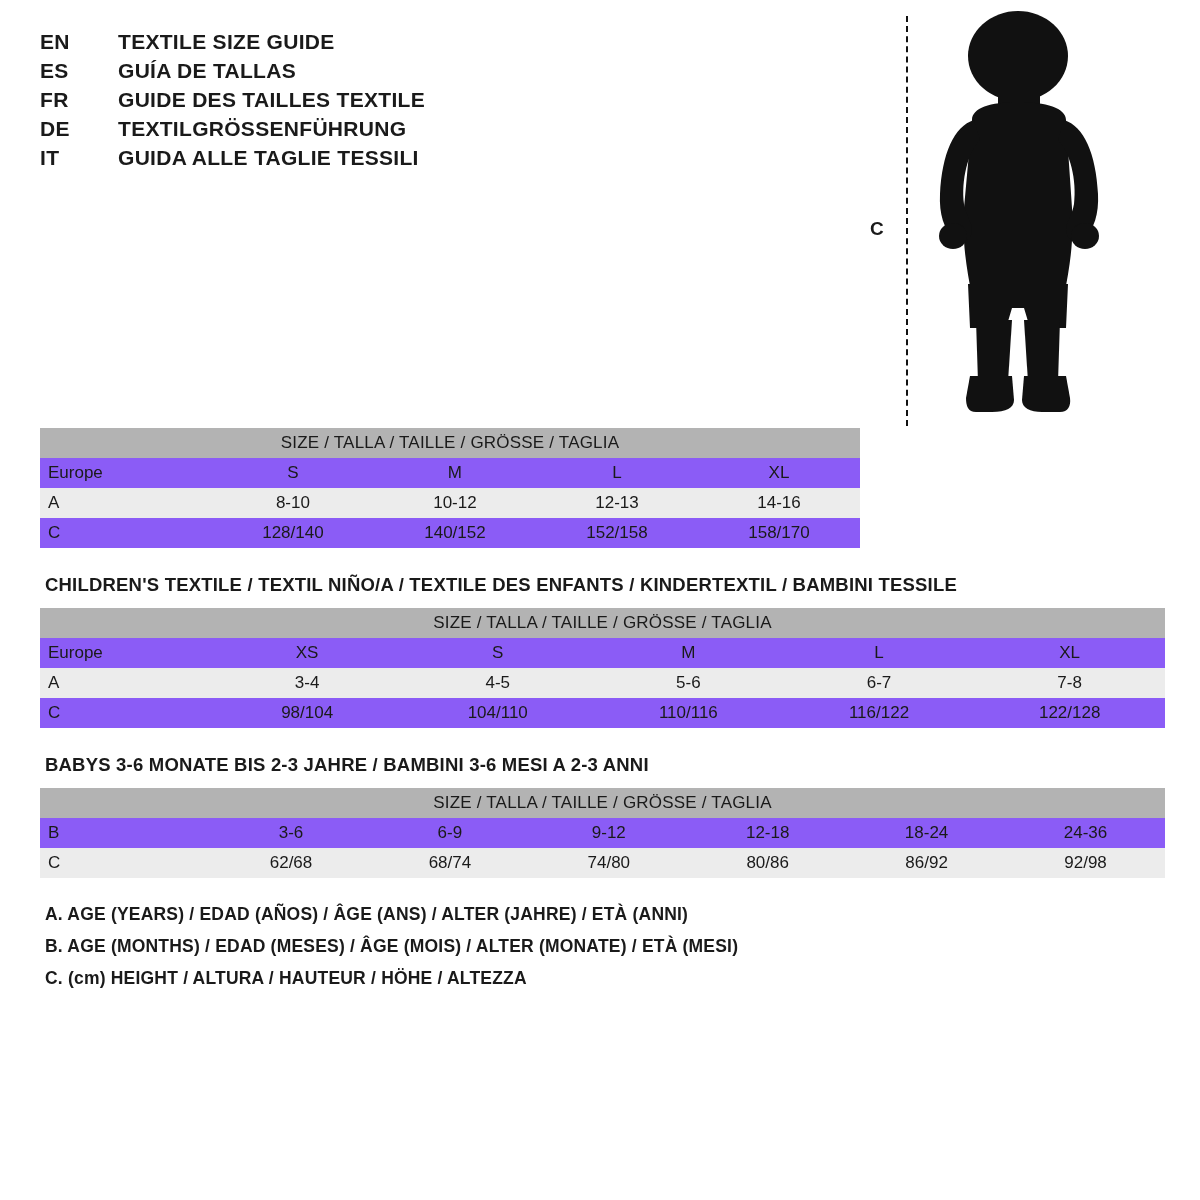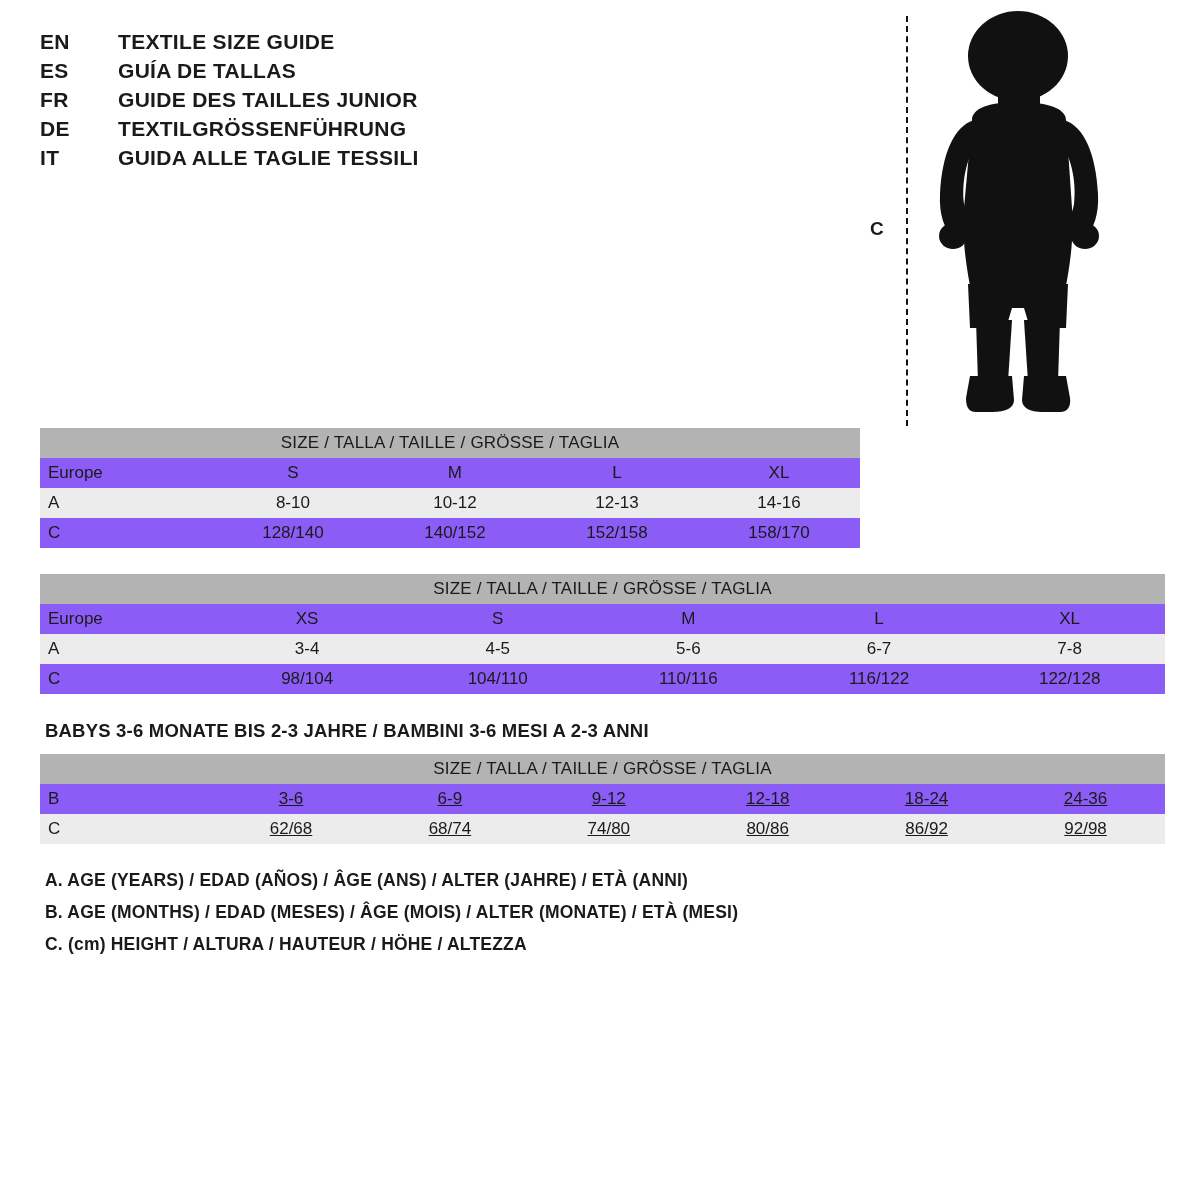--- a/index.html
+++ b/index.html
@@ -122,21 +122,21 @@
   .t-junior { width: 820px; }
   .t-junior .c0 { width: 165px; }
   .t-junior .cd { width: 163px; }
 
   .t-children { width: 1125px; }
   .t-children .c0 { width: 165px; }
   .t-children .cd { width: 192px; }
 
   .t-babies { width: 1125px; }
   .t-babies .c0 { width: 165px; }
-  .t-babies .cd { width: 160px; text-decoration: underline; }
+  .t-babies .cd { width: 160px; }
 
   
   .legend {
     margin-top: 18px;
     margin-left: 5px;
   }
   .legend-line {
     font-size: 17.5px;
     font-weight: bold;
     letter-spacing: 0.2px;
@@ -159,21 +159,21 @@
     <div class="lang-row">
       <span class="lang-code">EN</span>
       <span class="lang-title">TEXTILE SIZE GUIDE</span>
     </div>
     <div class="lang-row">
       <span class="lang-code">ES</span>
       <span class="lang-title">GUÍA DE TALLAS</span>
     </div>
     <div class="lang-row">
       <span class="lang-code">FR</span>
-      <span class="lang-title">GUIDE DES TAILLES JUNIOR</span>
+      <span class="lang-title">GUIDE DES TAILLES TEXTILE</span>
     </div>
     <div class="lang-row">
       <span class="lang-code">DE</span>
       <span class="lang-title">TEXTILGRÖSSENFÜHRUNG</span>
     </div>
     <div class="lang-row">
       <span class="lang-code">IT</span>
       <span class="lang-title">GUIDA ALLE TAGLIE TESSILI</span>
     </div>
   </div>
@@ -241,20 +241,21 @@
         <tr class="row-white">
           <td class="c0 col-label">C</td>
           <td class="cd">128/140</td>
           <td class="cd">140/152</td>
           <td class="cd">152/158</td>
           <td class="cd">158/170</td>
         </tr>
       </tbody>
     </table>
 
+    <div class="section-title">CHILDREN'S TEXTILE / TEXTIL NIÑO/A / TEXTILE DES ENFANTS / KINDERTEXTIL / BAMBINI TESSILE</div>
     <table class="size-table t-children">
       <tbody>
         <tr class="hdr-row">
           <td colspan="6">SIZE / TALLA / TAILLE / GRÖSSE / TAGLIA</td>
         </tr>
         <tr class="row-white">
           <td class="c0 col-label">Europe</td>
           <td class="cd">XS</td>
           <td class="cd">S</td>
           <td class="cd">M</td>

